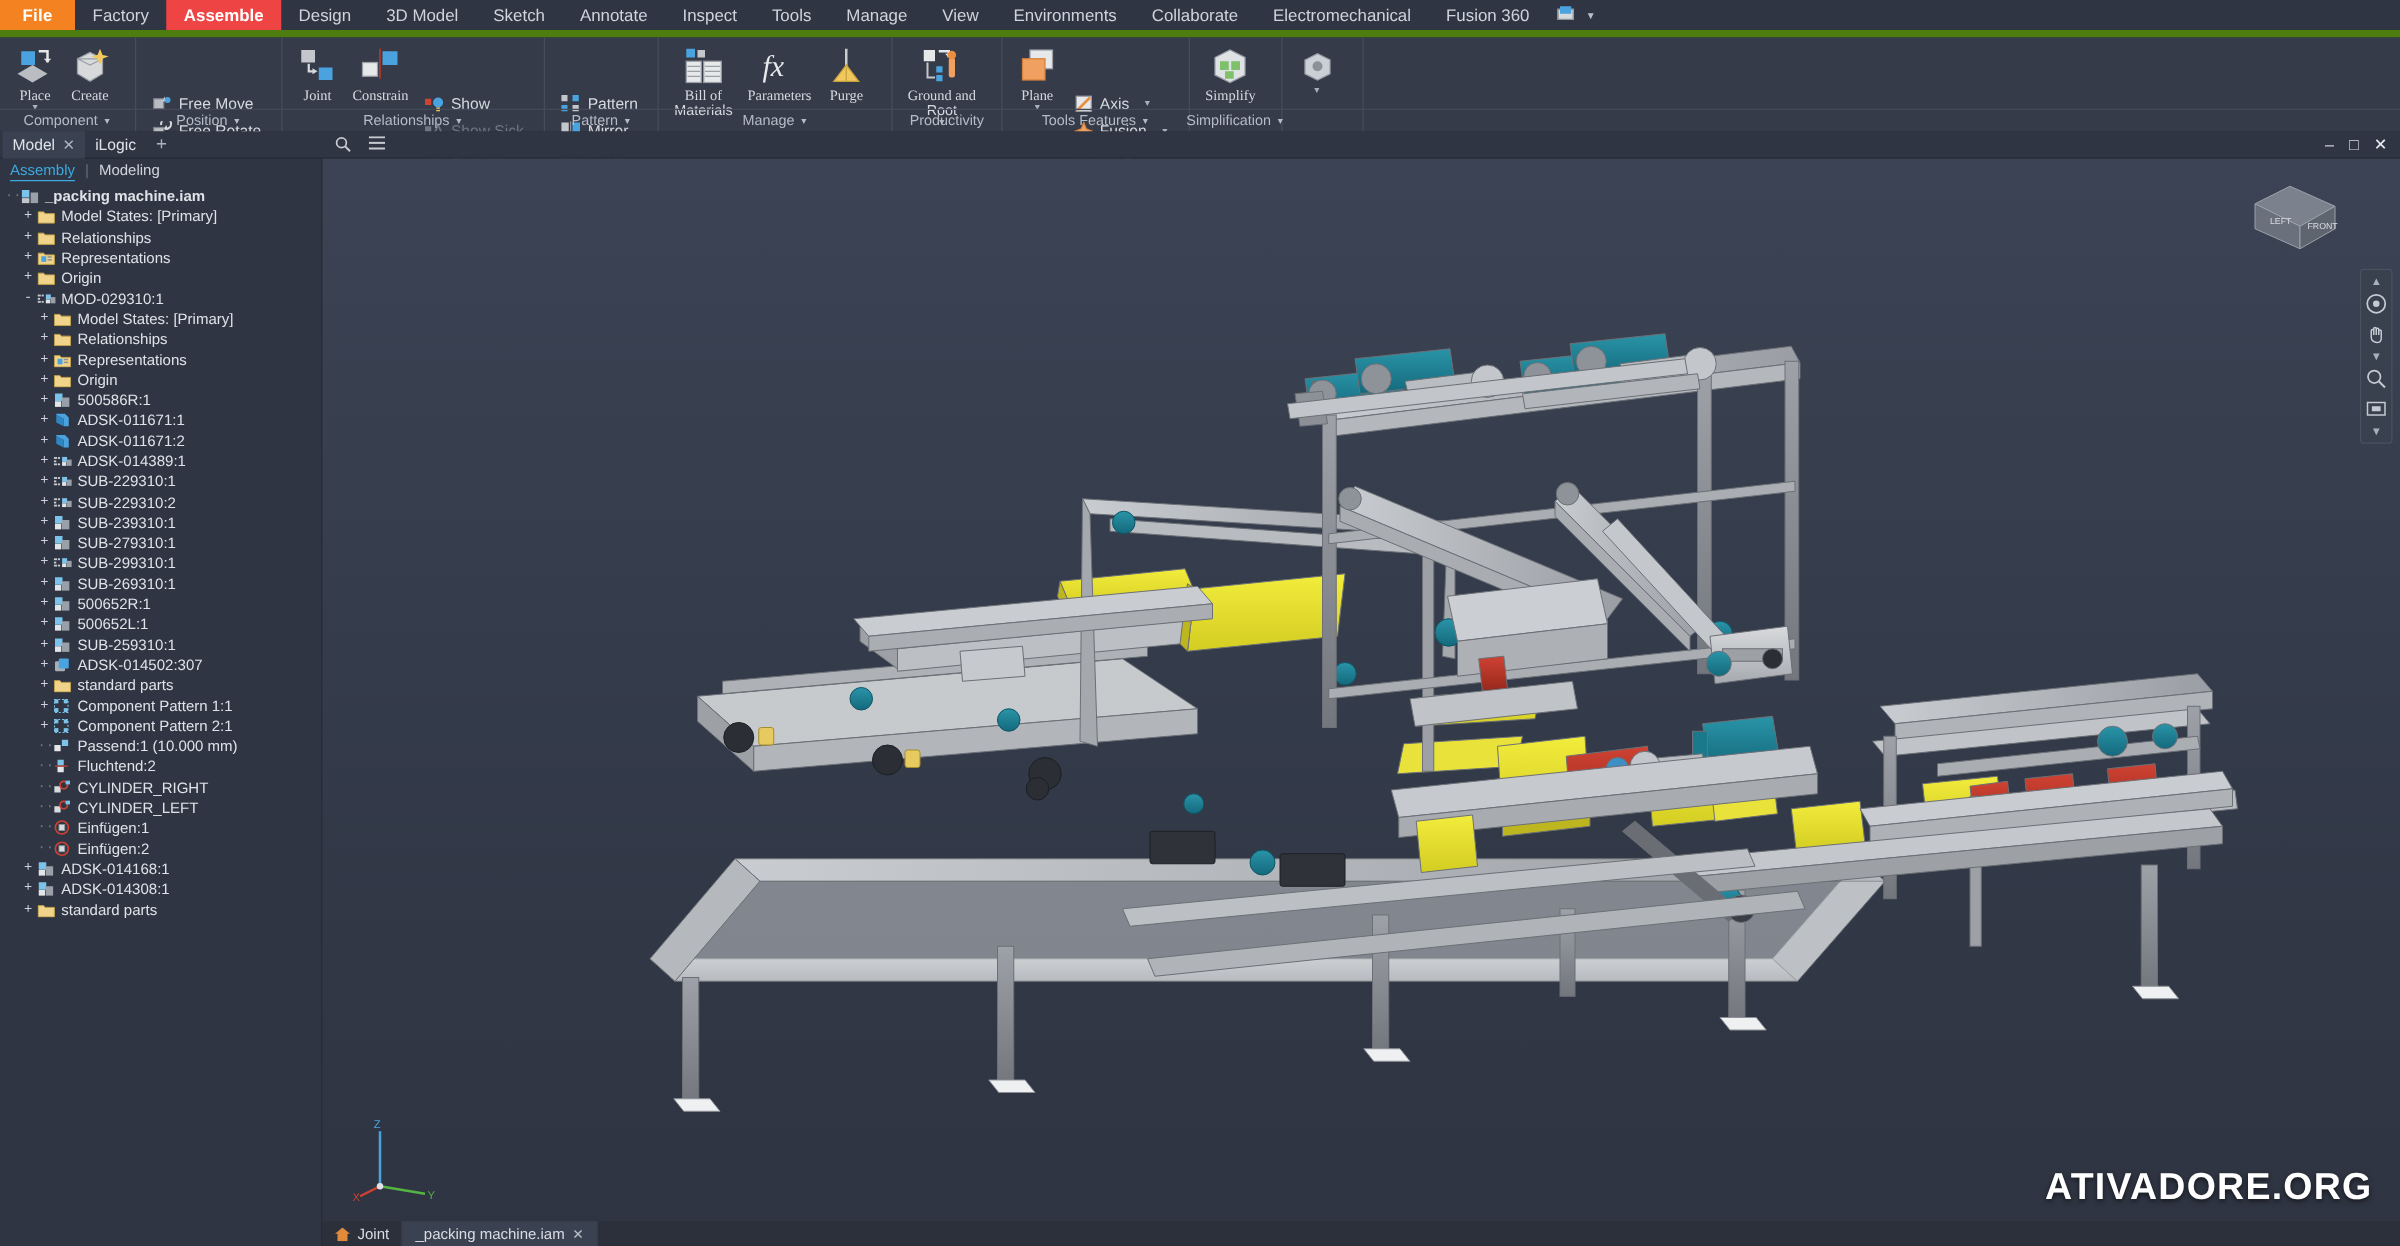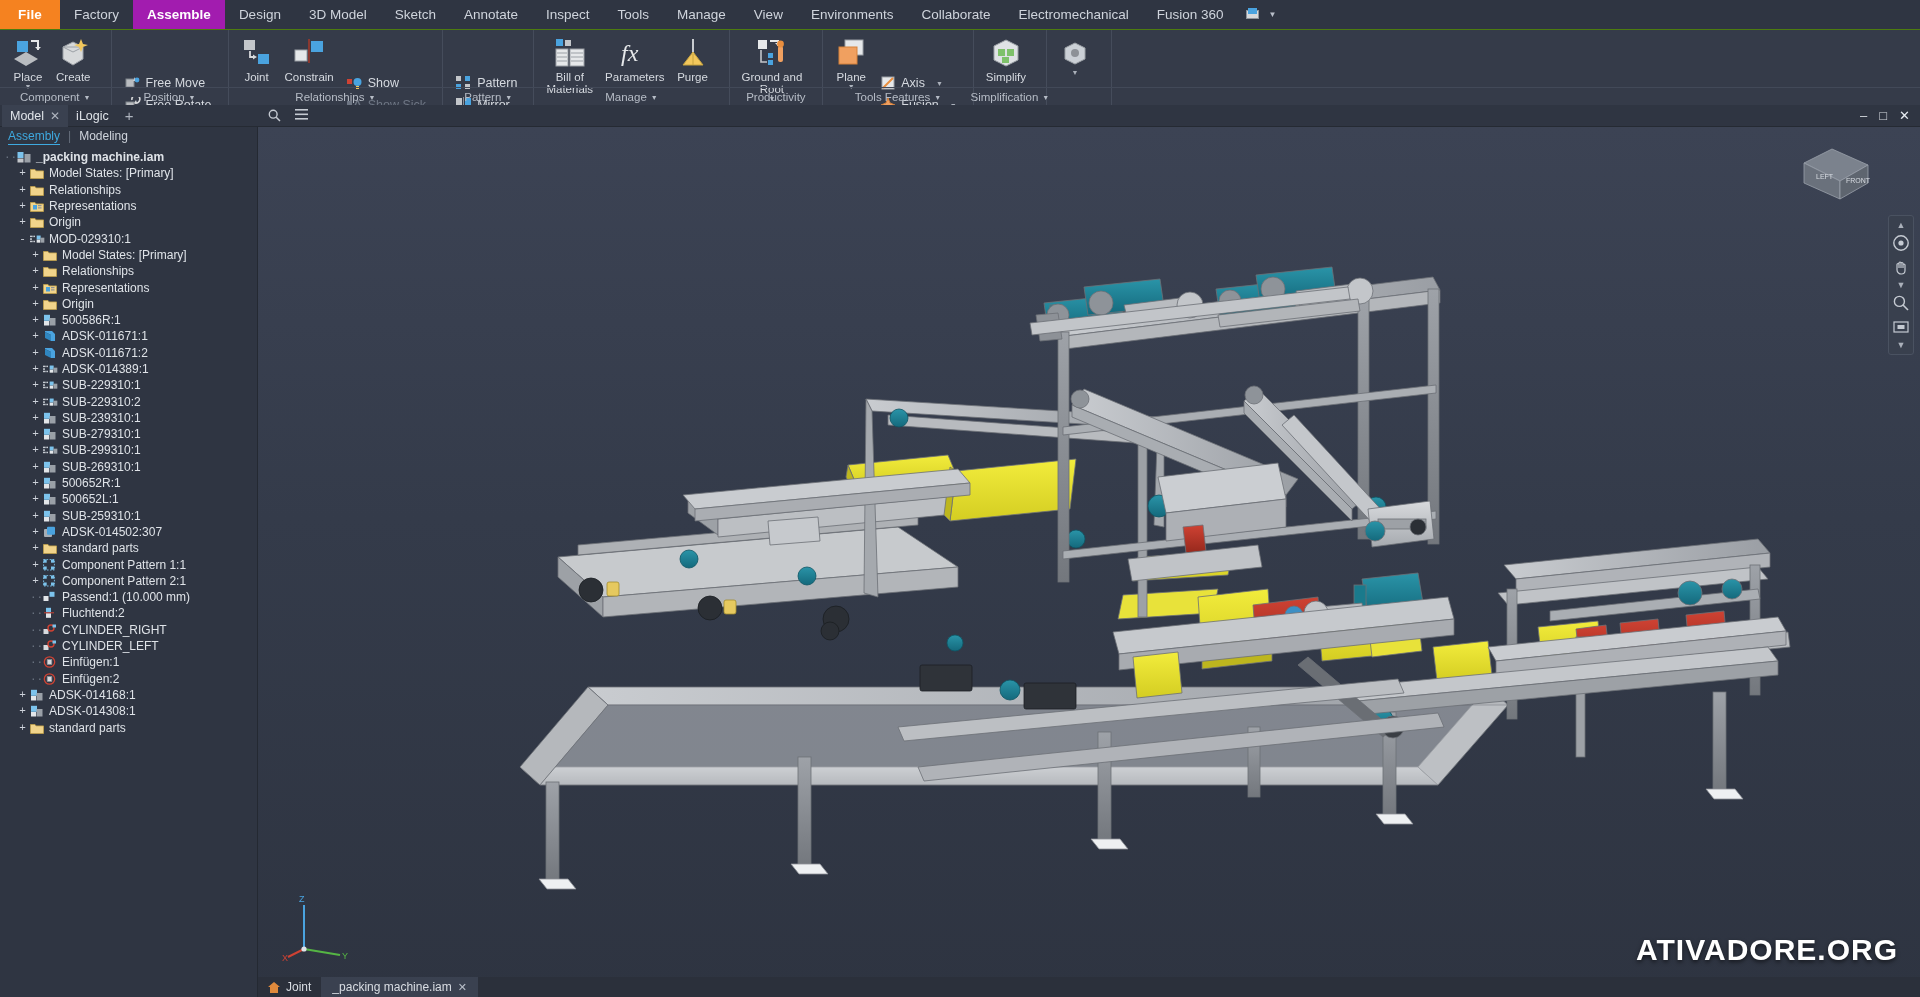--- a/index.html
+++ b/index.html
@@ -9,46 +9,46 @@
     background:#2b303b;
     color:#d6dae0;
     font-size:13px;
     -webkit-font-smoothing:antialiased;
   }
   #app { position:relative; width:1920px; height:997px; }
 
   
   .menubar {
     height:30px; background:#2f3542; display:flex; align-items:stretch;
-    border-bottom:1px solid #4d7c0f;
+    border-bottom:6px solid #4d7c0f;
   }
   .menubar .file-btn {
     background:#f58220; color:#ffffff; font-weight:bold; font-size:13.5px;
     display:flex; align-items:center; padding:0 18px; letter-spacing:.2px;
   }
   .menubar .mi {
     display:flex; align-items:center; padding:0 14px; font-size:13.5px;
     color:#cfd4dc; white-space:nowrap;
   }
-  .menubar .mi.active { background:#a21caf; color:#ffffff; font-weight:bold; }
+  .menubar .mi.active { background:#ef4444; color:#ffffff; font-weight:bold; }
   .menubar .mi.cad-drop { padding:0 8px; color:#b9bfc9; }
 
   
   .ribbon {
     height:75px; background:#353b49; display:flex; align-items:stretch;
     position:relative;
   }
   .panel { display:flex; align-items:stretch; border-right:1px solid #454c5b; position:relative; }
   .panel-body { display:flex; align-items:flex-start; padding:4px 6px 0 6px; }
 
   .bigbtn {
     width:auto; min-width:44px; display:flex; flex-direction:column; align-items:center;
     padding:3px 6px 0 6px; cursor:pointer;
   }
-  .bigbtn .lbl { font-size:11.5px; margin-top:2px; text-align:center; line-height:1.05; color:#d6dae0; }
+  .bigbtn .lbl { font-size:11.5px; margin-top:2px; text-align:center; line-height:1.05; color:#d6dae0;font-family:Liberation Serif, serif; }
   .bigbtn .lbl2 { font-size:11.5px; text-align:left; line-height:1.05; color:#d6dae0; }
   .caret { font-size:7px; color:#aab0ba; line-height:6px; margin-top:1px; }
 
   .smallcol { display:flex; flex-direction:column; padding:3px 4px 0 4px; gap:2px;margin-top:36px; }
   .smallbtn {
     display:flex; align-items:center; gap:5px; padding:2px 6px 2px 3px;
     font-size:12.5px; color:#d6dae0; cursor:pointer; white-space:nowrap; border-radius:2px;
   }
   .smallbtn.disabled { color:#6e7684; }
   .smallbtn .cr { margin-left:6px; font-size:7px; color:#aab0ba; }

